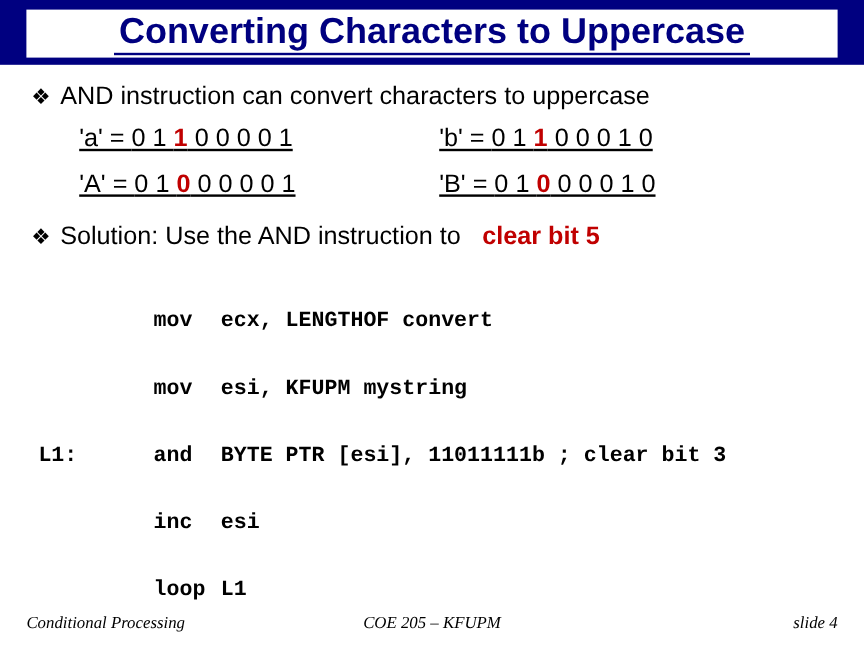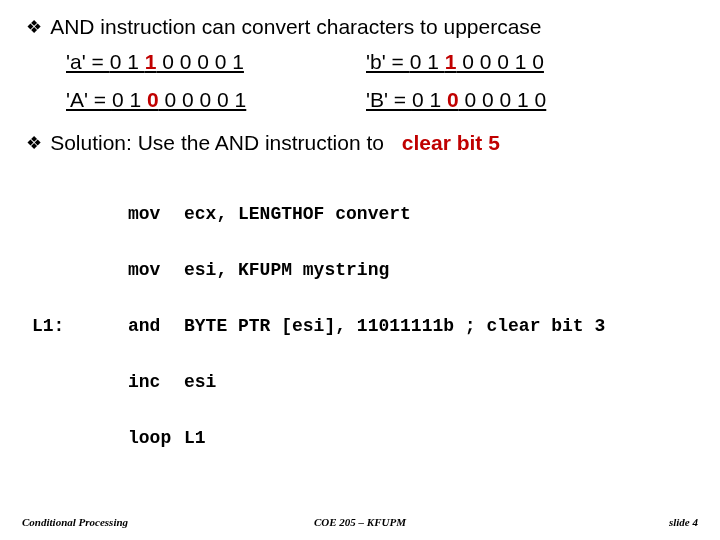--- a/index.html
+++ b/index.html
@@ -102,39 +102,43 @@
     width: 56px;
   }
   .footer {
     position: absolute;
     left: 0;
     right: 0;
     bottom: 12px;
     display: flex;
     justify-content: flex-end;
     padding: 0 22px;
-    font-size: 11px;
+    font-size: 14px;
     font-style: italic;
     color: #000;
     font-family: "Times New Roman", serif;
-    font-weight: bold;
   }
   .footer .center { text-align: center; flex:1; }
   .footer .left { flex:1; text-align:left; }
   .footer .right { flex:1; text-align:right; font-style: italic;}
   .l1-label {
     position: absolute;
     left: -48px;
   }
 </style>
 </head>
 <body>
 
 <div class="slide">
 
+  <div class="title-bar">
+    <div class="title-inner">
+      <h1>Converting Characters to Uppercase</h1>
+    </div>
+  </div>
 
   <div class="content">
 
     <div class="bullet-row">
       <span class="diamond">❖</span>
       <span class="bullet-text">AND instruction can convert characters to uppercase</span>
     </div>
 
     <div class="binary-grid">
       <div class="binary-col-left">

